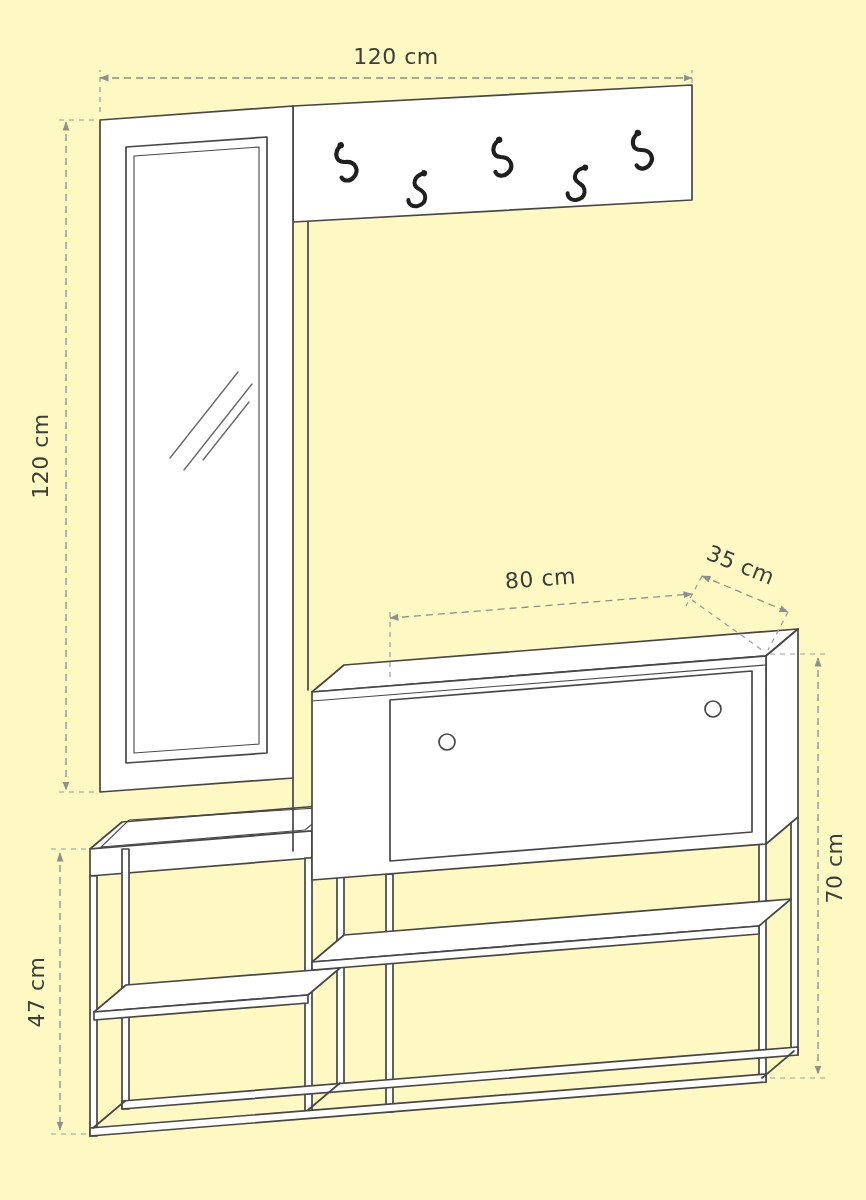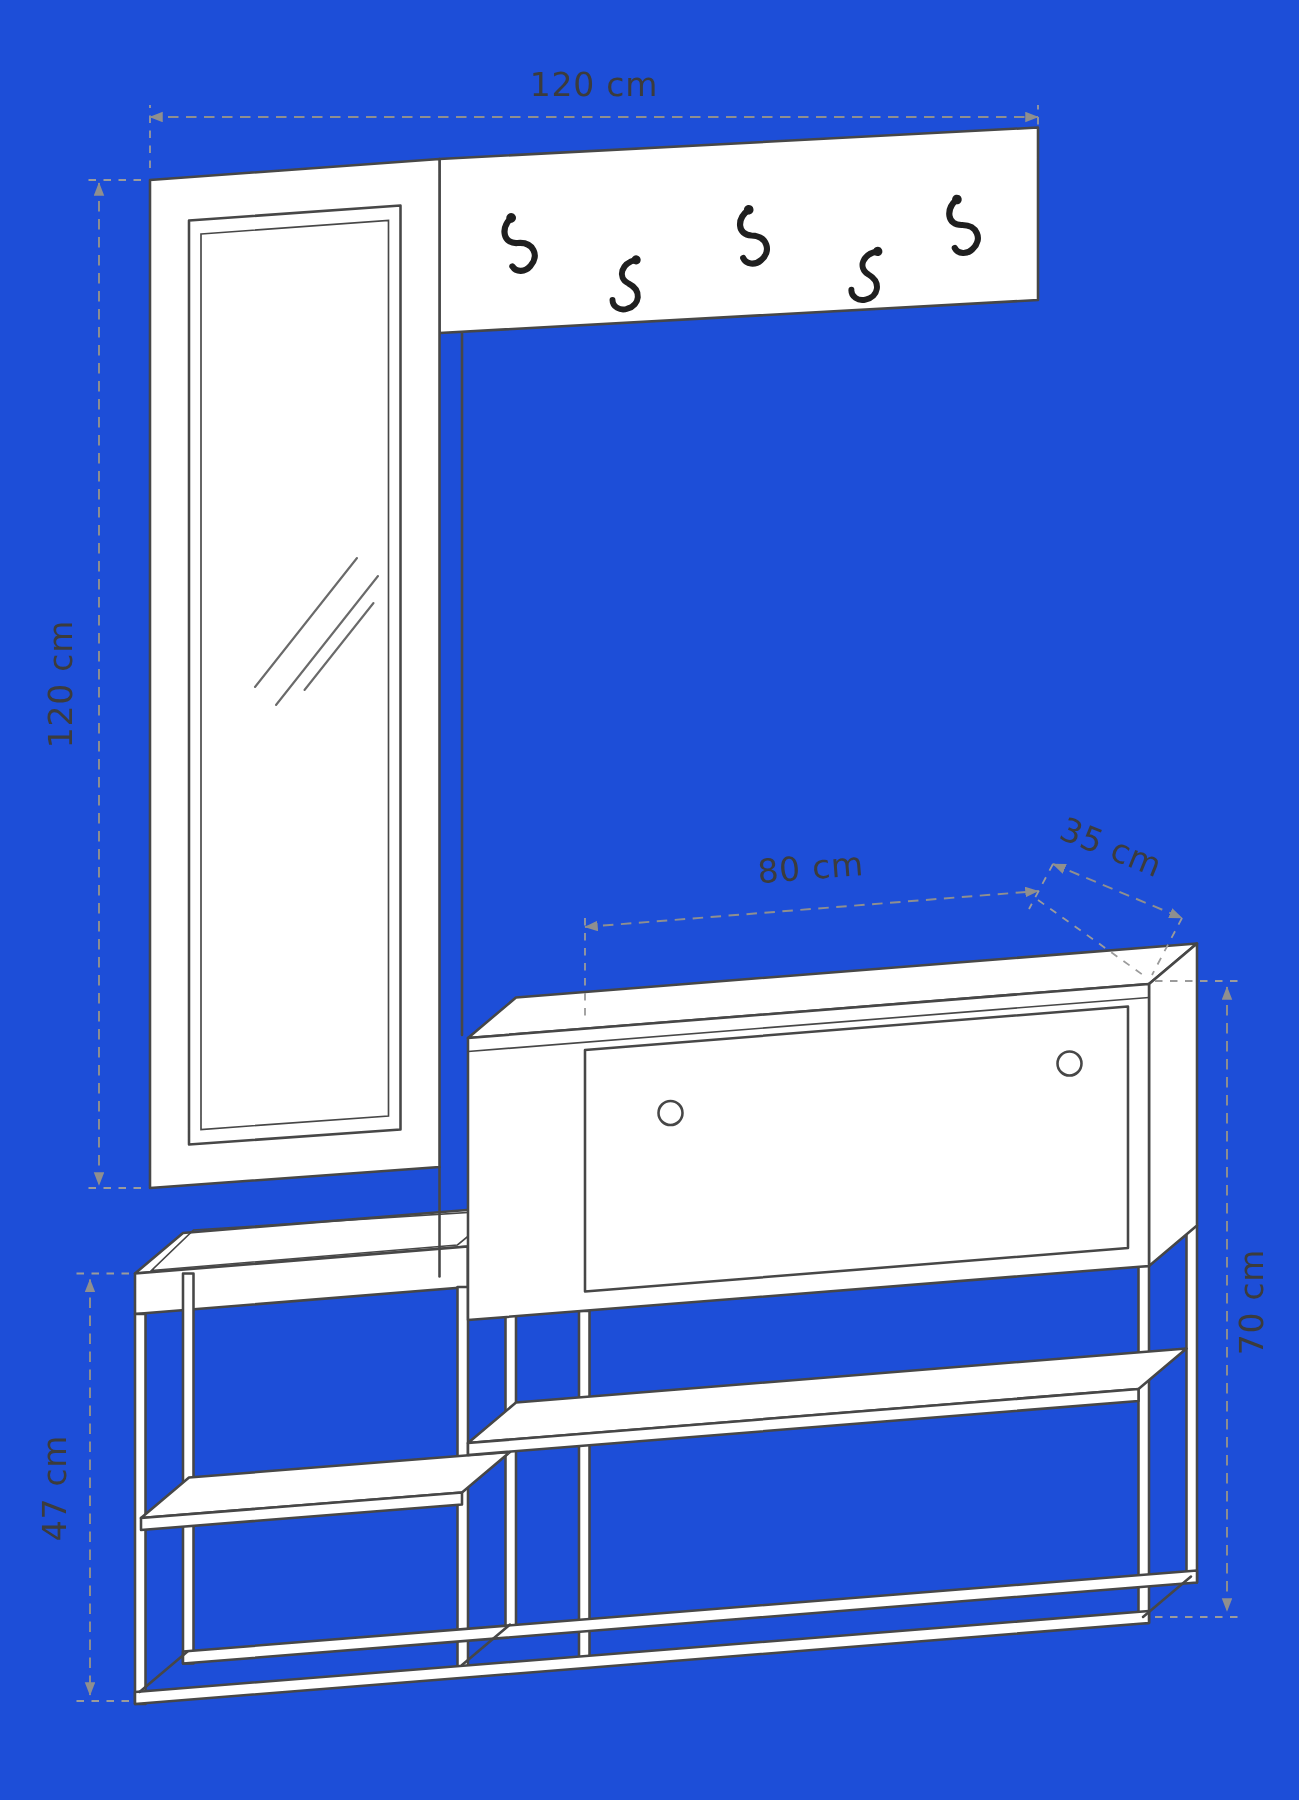--- a/index.html
+++ b/index.html
@@ -4,21 +4,21 @@
 <style>
   html, body {
     margin: 0;
     padding: 0;
     background: #ffffff;
     width: 866px;
     height: 1200px;
     overflow: hidden;
     font-family: "DejaVu Sans", sans-serif;
   }
-  .canvas-wrap { width: 866px; height: 1200px; background: #1d4ed8; }
+  .canvas-wrap { width: 866px; height: 1200px; background: #fef9c3; }
   svg { display: block; }
 
   
   .ln  { stroke: #474747; stroke-width: 1.7; fill: none; stroke-linejoin: round; stroke-linecap: round; }
   .face { stroke: #474747; stroke-width: 1.7; fill: #ffffff; stroke-linejoin: round; }
   .thin { stroke: #474747; stroke-width: 1.1; fill: none; }
   .shine { stroke: #6a6a6a; stroke-width: 1.4; fill: none; stroke-linecap: round; }
 
   
   .dim  { stroke: #8f8f8f; stroke-width: 1.3; fill: none; stroke-dasharray: 7 5; }

